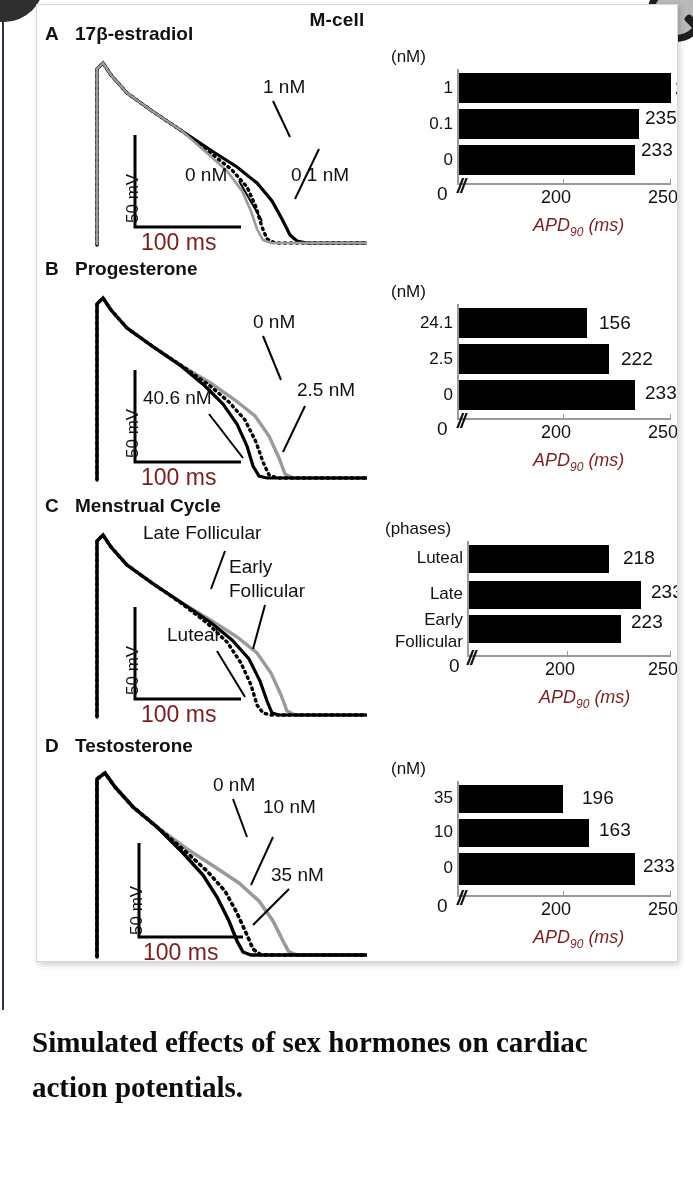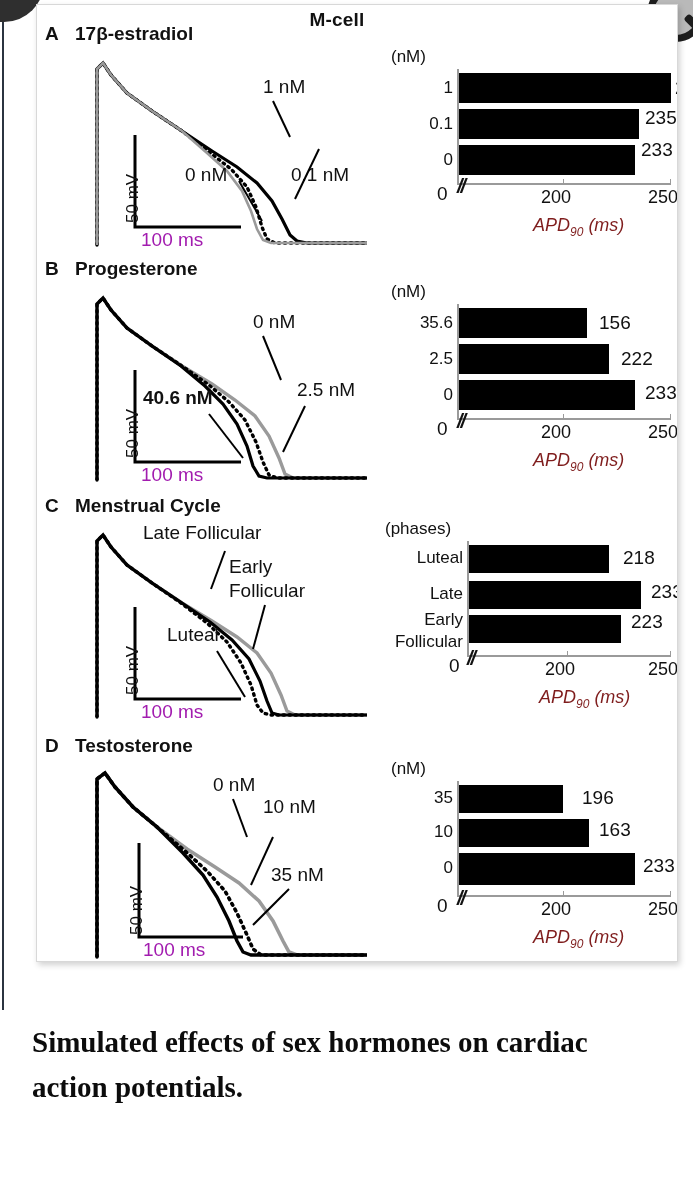--- a/index.html
+++ b/index.html
@@ -35,21 +35,21 @@
   .panel-head{position:absolute;left:8px;top:0;font-size:19px;font-weight:bold;color:#111;}
   .panel-letter{display:inline-block;width:30px;}
   .panel-name{display:inline-block;}
 
   
   .trace{position:absolute;left:20px;top:26px;width:320px;height:206px;}
   .trace svg{display:block;}
   .tlabel{position:absolute;font-size:19px;color:#111;white-space:nowrap;line-height:1.05;}
   .scalelab-v{position:absolute;font-size:17px;color:#111;
     transform:rotate(-90deg);transform-origin:left top;white-space:nowrap;}
-  .scalelab-h{position:absolute;font-size:19px;color:#a21caf;white-space:nowrap;}
+  .scalelab-h{position:absolute;font-size:23px;color:#7f1d1d;white-space:nowrap;}
 
   
   .bars{position:absolute;top:24px;width:300px;height:210px;}
   .bars-unit{position:absolute;font-size:17px;color:#111;white-space:nowrap;}
   .axisY{position:absolute;width:2px;background:#9a9a9a;}
   .axisX{position:absolute;height:2px;background:#9a9a9a;}
   .bar{position:absolute;background:#000;}
   .bar-cat{position:absolute;font-size:17px;color:#111;text-align:right;white-space:nowrap;line-height:1.0;}
   .bar-val{position:absolute;font-size:19px;color:#111;white-space:nowrap;}
   .tick{position:absolute;width:1px;height:4px;background:#9a9a9a;}
@@ -144,35 +144,35 @@
       <svg width="320" height="206" viewBox="0 0 320 206">
         <path d="M40,196 L40,20 L46,14 L54,26 L70,44 L95,62 L125,82 L155,100 L178,116 L198,132 L212,152 L222,174 L228,190 L236,194 L310,194" fill="none" stroke="#9a9a9a" stroke-width="3.4"></path>
         <path d="M40,196 L40,20 L46,14 L54,26 L70,44 L95,62 L125,82 L152,101 L172,118 L188,136 L199,158 L206,178 L212,191 L220,194 L310,194" fill="none" stroke="#000" stroke-width="3.4" stroke-dasharray="1.5,4.5" stroke-linecap="round"></path>
         <path d="M40,196 L40,20 L46,14 L54,26 L70,44 L95,62 L124,82 L148,102 L166,120 L180,140 L190,162 L196,182 L202,192 L210,194 L310,194" fill="none" stroke="#000" stroke-width="3.2"></path>
         <path d="M78,86 L78,178 L184,178" fill="none" stroke="#000" stroke-width="3"></path>
       </svg>
       <div class="scalelab-v" style="left:66px;top:174px;">50 mV</div>
       <div class="scalelab-h" style="left:84px;top:180px;">100 ms</div>
       <div class="tlabel" style="left:196px;top:28px;">0 nM</div>
       <div class="tlabel" style="left:240px;top:96px;text-align:center;">2.5 nM</div>
-      <div class="tlabel" style="left:86px;top:104px;font-weight:bold;">40.6 nM</div>
+      <div class="tlabel" style="left:86px;top:104px;">40.6 nM</div>
       <svg width="320" height="206" viewBox="0 0 320 206" style="position:absolute;left:0;top:0;pointer-events:none;">
         <line x1="206" y1="52" x2="224" y2="96" stroke="#000" stroke-width="2"></line>
         <line x1="248" y1="122" x2="226" y2="168" stroke="#000" stroke-width="2"></line>
         <line x1="152" y1="130" x2="186" y2="174" stroke="#000" stroke-width="2"></line>
       </svg>
     </div>
 
     <div class="bars" style="left:346px;">
       <div class="bars-unit" style="left:8px;top:0px;">(nM)</div>
       <div class="axisY" style="left:74px;top:22px;height:116px;"></div>
       <div class="axisX" style="left:74px;top:136px;width:214px;"></div>
 
       <div class="bar" style="left:76px;top:26px;width:128px;height:30px;"></div>
-      <div class="bar-cat" style="left:0px;top:32px;width:70px;">35.6</div>
+      <div class="bar-cat" style="left:0px;top:32px;width:70px;">24.1</div>
       <div class="bar-val" style="left:216px;top:30px;">156</div>
 
       <div class="bar" style="left:76px;top:62px;width:150px;height:30px;"></div>
       <div class="bar-cat" style="left:0px;top:68px;width:70px;">2.5</div>
       <div class="bar-val" style="left:238px;top:66px;">222</div>
 
       <div class="bar" style="left:76px;top:98px;width:176px;height:30px;"></div>
       <div class="bar-cat" style="left:0px;top:104px;width:70px;">0</div>
       <div class="bar-val" style="left:262px;top:100px;">233</div>
 

